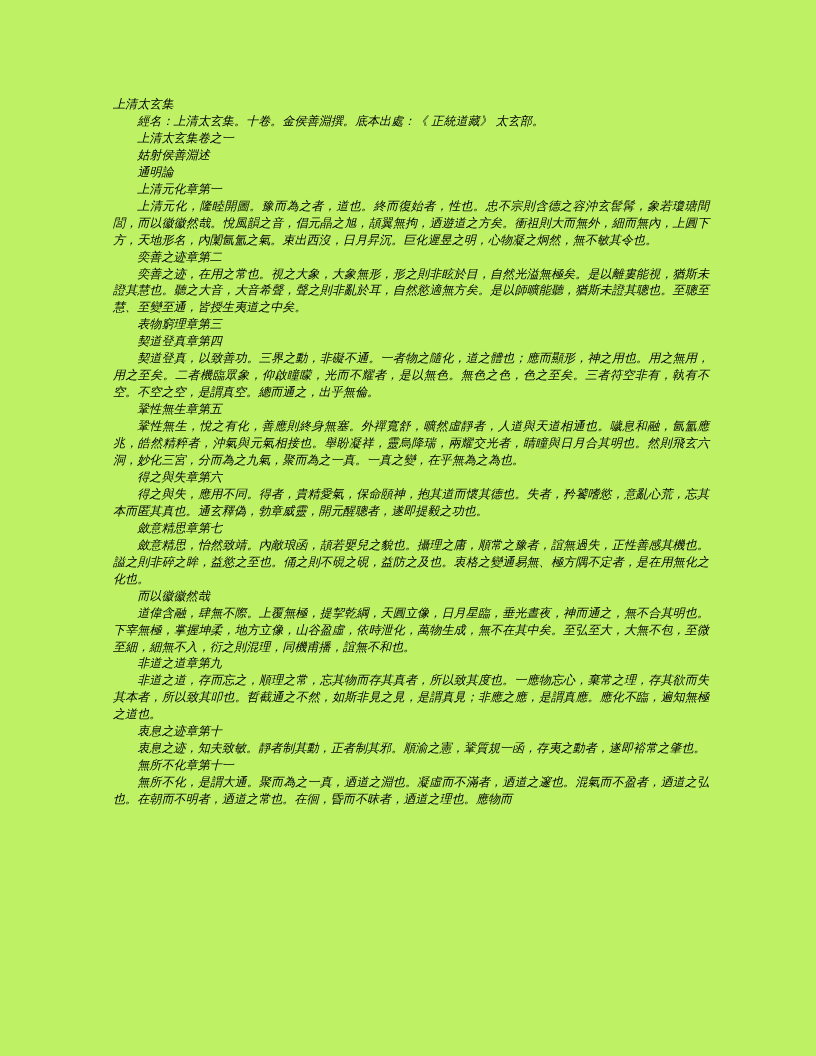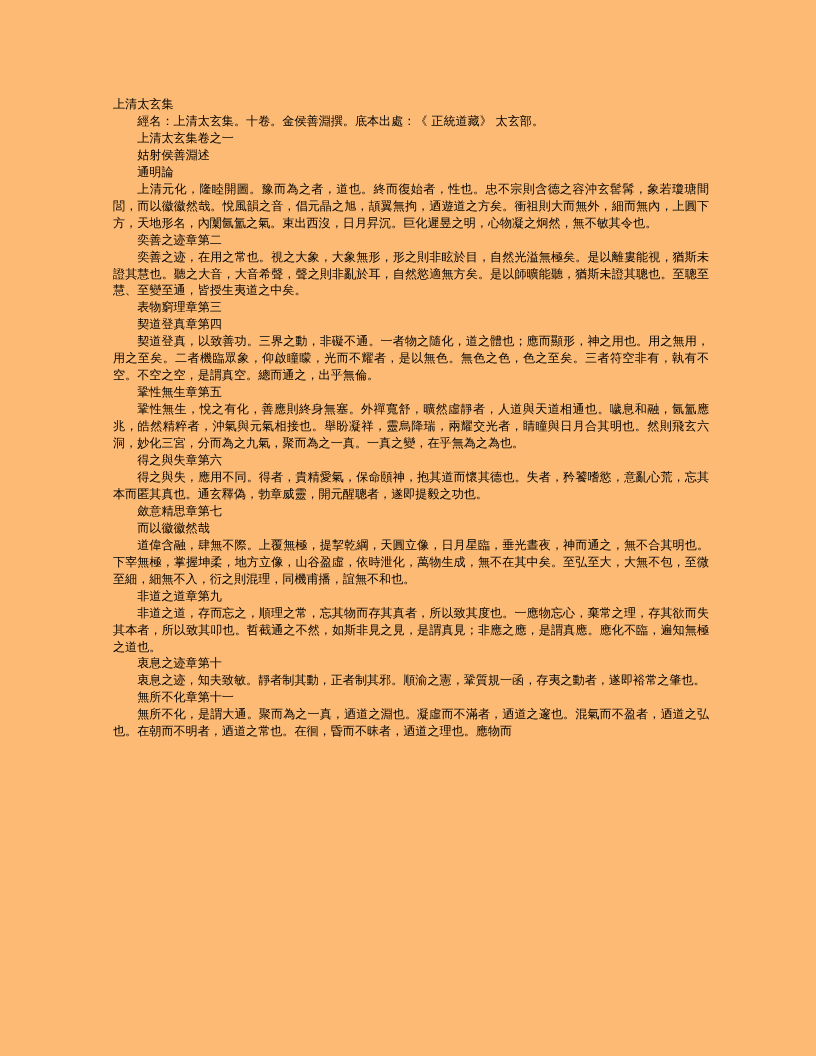--- a/index.html
+++ b/index.html
@@ -11,23 +11,24 @@
     width: 816px;
     height: 1056px;
     font-family: "DejaVu Serif", "Liberation Serif", serif;
     color: #000000;
     overflow: hidden;
   }
   #page {
     position: relative;
     width: 816px;
     height: 1056px;
-    background: #fdba74;
+    background: #bef264;
     box-sizing: border-box;
     padding: 96px 107px 96px 113px;
+    font-style: italic;
   }
   .doc-body {
     font-size: 12.1px;
     line-height: 16.95px;
     text-align: justify;
     text-justify: inter-character;
     letter-spacing: 0;
     word-break: break-all;
   }
   .title-line {
@@ -48,37 +49,39 @@
 
 <div id="page">
   <div class="doc-body">
 
     <p class="title-line">上清太玄集</p>
     <p class="para">經名：上清太玄集。十卷。金侯善淵撰。底本出處：《 正統道藏》 太玄部。</p>
     <p class="para">上清太玄集卷之一</p>
     <p class="para">姑射侯善淵述</p>
     <p class="para">通明論</p>
 
+    <p class="heading">上清元化章第一</p>
     <p class="para">上清元化，隆睦開圖。豫而為之者，道也。終而復始者，性也。忠不宗則含德之容沖玄䯻髯，象若瓊瑭間閭，而以徽徽然哉。悅風韻之音，倡元晶之旭，頡翼無拘，迺遊道之方矣。衝祖則大而無外，細而無內，上圓下方，天地形名，內闑氤氳之氣。束出西沒，日月昇沉。巨化遲昱之明，心物凝之炯然，無不敏其令也。</p>
 
     <p class="heading">奕善之迹章第二</p>
     <p class="para">奕善之迹，在用之常也。視之大象，大象無形，形之則非眩於目，自然光溢無極矣。是以離婁能視，猶斯未證其慧也。聽之大音，大音希聲，聲之則非亂於耳，自然慾適無方矣。是以師曠能聽，猶斯未證其聰也。至聰至慧、至變至通，皆授生夷道之中矣。</p>
 
     <p class="heading">表物窮理章第三</p>
 
     <p class="heading">契道登真章第四</p>
     <p class="para">契道登真，以致善功。三界之動，非礙不通。一者物之隨化，道之體也；應而顯形，神之用也。用之無用，用之至矣。二者機臨眾象，仰啟瞳矇，光而不耀者，是以無色。無色之色，色之至矣。三者符空非有，執有不空。不空之空，是謂真空。總而通之，出乎無倫。</p>
 
     <p class="heading">鞏性無生章第五</p>
     <p class="para">鞏性無生，悅之有化，善應則終身無塞。外禪寬舒，曠然虛靜者，人道與天道相通也。噦息和融，氤氳應兆，皓然精粹者，沖氣與元氣相接也。舉盼凝祥，靈烏降瑞，兩耀交光者，睛瞳與日月合其明也。然則飛玄六洞，妙化三宮，分而為之九氣，聚而為之一真。一真之變，在乎無為之為也。</p>
 
     <p class="heading">得之與失章第六</p>
     <p class="para">得之與失，應用不同。得者，貴精愛氣，保命頤神，抱其道而懷其德也。失者，矜饕嗜慾，意亂心荒，忘其本而匿其真也。通玄釋偽，勃章威靈，開元醒聰者，遂即提毅之功也。</p>
 
     <p class="heading">斂意精思章第七</p>
+    <p class="para">斂意精思，怡然致靖。內敵琅函，頡若嬰兒之貌也。攝理之庸，順常之豫者，誼無過失，正性善感其機也。謚之則非碎之眸，益慾之至也。俑之則不硯之硯，益防之及也。衷格之變通易無、極方隅不定者，是在用無化之化也。</p>
 
     <p class="heading">而以徽徽然哉</p>
     <p class="para">道偉含融，肆無不際。上覆無極，提挈乾綱，天圓立像，日月星臨，垂光晝夜，神而通之，無不合其明也。下宰無極，掌握坤柔，地方立像，山谷盈虛，依時泄化，萬物生成，無不在其中矣。至弘至大，大無不包，至微至細，細無不入，衍之則混理，同機甫播，誼無不和也。</p>
 
     <p class="heading">非道之道章第九</p>
     <p class="para">非道之道，存而忘之，順理之常，忘其物而存其真者，所以致其度也。一應物忘心，棄常之理，存其欲而失其本者，所以致其叩也。哲截通之不然，如斯非見之見，是謂真見；非應之應，是謂真應。應化不臨，遍知無極之道也。</p>
 
     <p class="heading">衷息之迹章第十</p>
     <p class="para">衷息之迹，知夫致敏。靜者制其動，正者制其邪。順渝之憲，鞏質規一函，存夷之動者，遂即裕常之肇也。</p>
 

